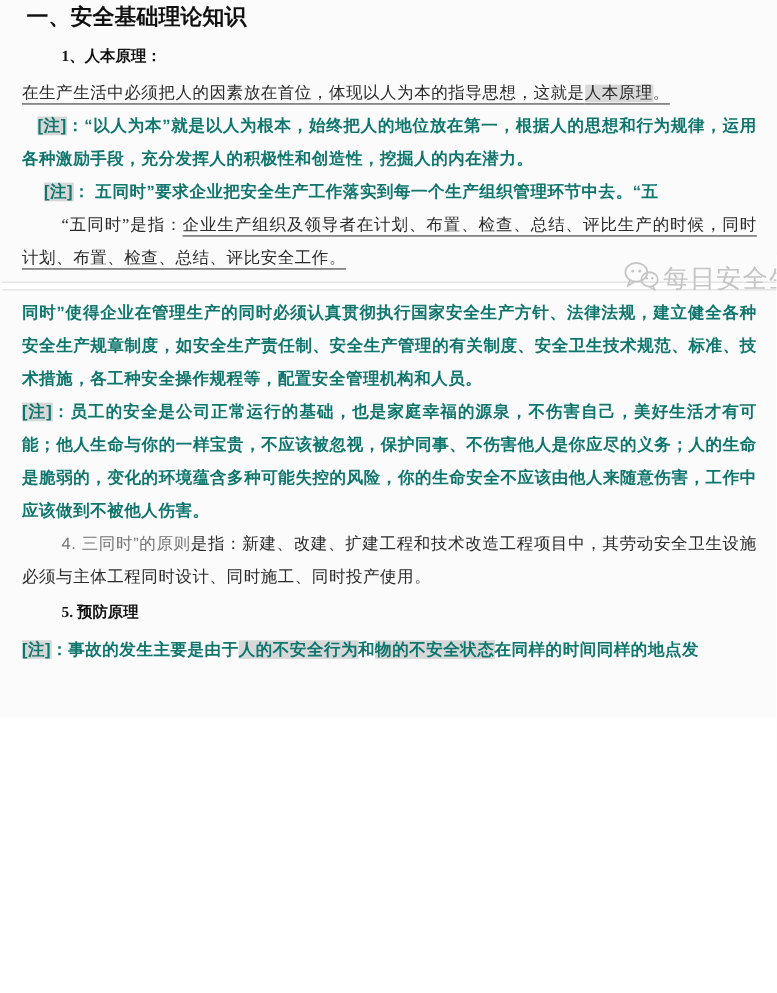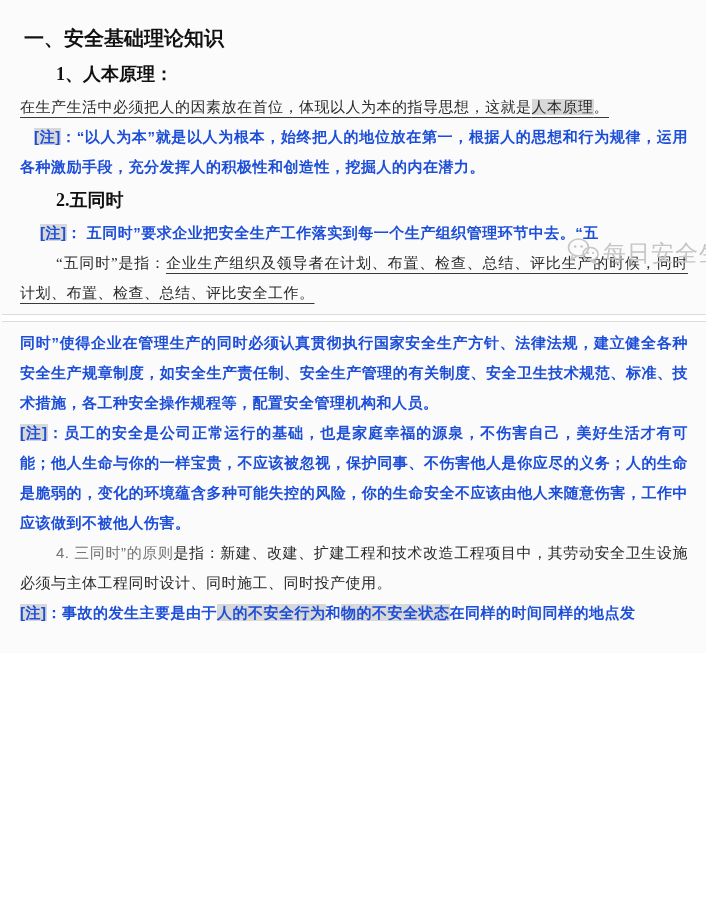--- a/index.html
+++ b/index.html
@@ -3,44 +3,44 @@
 <meta charset="utf-8">
 <style>
   * { margin: 0; padding: 0; box-sizing: border-box; }
   html, body { background: #ffffff; }
   .page {
     position: relative;
     width: 706px;
     height: 653px;
     background: #fbfbfb;
     overflow: hidden;
-    padding: 22px 18px 0 20px;
+    padding: 0 18px 0 20px;
     color: #262626;
   }
   .doc { width: 100%; }
   .para {
     font-size: 15px;
     line-height: 30px;
     text-align: justify;
     letter-spacing: 0.5px;
   }
   .serif { font-family: "Liberation Serif", "DejaVu Serif", serif; color: #2a2a2a; }
-  .sans  { font-family: "Liberation Sans", "DejaVu Sans", sans-serif; font-weight: bold; color: #1d4ed8; }
+  .sans  { font-family: "Liberation Sans", "DejaVu Sans", sans-serif; font-weight: bold; color: #0f766e; }
   .h1 {
     font-family: "Liberation Serif", "DejaVu Serif", serif;
     font-weight: bold;
     font-size: 20px;
     line-height: 28px;
     color: #111;
     margin: 2px 0 10px 4px;
   }
   .h2 {
     font-family: "Liberation Serif", "DejaVu Serif", serif;
     font-weight: bold;
-    font-size: 18px;
+    font-size: 14px;
     line-height: 24px;
     color: #111;
     margin: 6px 0 6px 36px;
   }
   .b { font-family: "Liberation Sans", "DejaVu Sans", sans-serif; font-weight: normal; color: #737373; }
   .u {
     text-decoration: underline;
     text-decoration-thickness: 1px;
     text-underline-offset: 5px;
     text-decoration-color: #3a3a3a;
@@ -78,27 +78,27 @@
 </style>
 </head>
 <body>
 
 <div class="page">
   <div class="doc">
       <div class="h1"><span>一、安全基础理论知识</span></div>
       <div class="h2"><span>1、人本原理：</span></div>
       <div class="para serif"><span class="u">在生产生活中必须把人的因素放在首位，体现以人为本的指导思想，这就是</span><span class="u hl">人本原理</span><span class="u">。</span></div>
       <div class="para sans" style="text-indent: 14px;"><span class="hl">[注]</span><span>：“以人为本”就是以人为根本，始终把人的地位放在第一，根据人的思想和行为规律，运用各种激励手段，充分发挥人的积极性和创造性，挖掘人的内在潜力。</span></div>
-      <div class="h2"><span>2.五同时</span></div>
       <div class="para sans" style="text-indent: 20px;"><span class="hl">[注]</span><span>：  五同时”要求企业把安全生产工作落实到每一个生产组织管理环节中去。“五</span></div>
       <div class="para serif" style="text-indent: 36px;"><span>“五同时”是指：</span><span class="u">企业生产组织及领导者在计划、布置、检查、总结、评比生产的时候，同时计划、布置、检查、总结、评比安全工作。</span></div>
       <div class="pagebreak"></div>
       <div class="para sans"><span>同时”使得企业在管理生产的同时必须认真贯彻执行国家安全生产方针、法律法规，建立健全各种安全生产规章制度，如安全生产责任制、安全生产管理的有关制度、安全卫生技术规范、标准、技术措施，各工种安全操作规程等，配置安全管理机构和人员。</span></div>
       <div class="para sans"><span class="hl">[注]</span><span>：员工的安全是公司正常运行的基础，也是家庭幸福的源泉，不伤害自己，美好生活才有可能；他人生命与你的一样宝贵，不应该被忽视，保护同事、不伤害他人是你应尽的义务；人的生命是脆弱的，变化的环境蕴含多种可能失控的风险，你的生命安全不应该由他人来随意伤害，工作中应该做到不被他人伤害。</span></div>
       <div class="para serif" style="text-indent: 36px;"><span class="b">4. 三同时”的原则</span><span>是指：新建、改建、扩建工程和技术改造工程项目中，其劳动安全卫生设施必须与主体工程同时设计、同时施工、同时投产使用。</span></div>
+      <div class="h2"><span>5. 预防原理</span></div>
       <div class="para sans"><span class="hl">[注]</span><span>：事故的发生主要是由于</span><span class="hl">人的不安全行为</span><span>和</span><span class="hl">物的不安全状态</span><span>在同样的时间同样的地点发</span></div>
     </div>
 
   <div class="watermark">
     <span class="wm-icon">
       <svg width="34" height="30" viewBox="0 0 34 30" aria-hidden="true">
         <ellipse cx="12.5" cy="11.5" rx="10" ry="8.5" fill="none" stroke="currentColor" stroke-width="1.6"></ellipse>
         <path d="M7 18.5 L4.5 24 L11 20" fill="none" stroke="currentColor" stroke-width="1.6" stroke-linejoin="round"></path>
         <ellipse cx="24.5" cy="18" rx="7.5" ry="6.5" fill="none" stroke="currentColor" stroke-width="1.6"></ellipse>
         <path d="M27.5 24 L29.5 27.5 L24.5 25" fill="none" stroke="currentColor" stroke-width="1.4" stroke-linejoin="round"></path>

